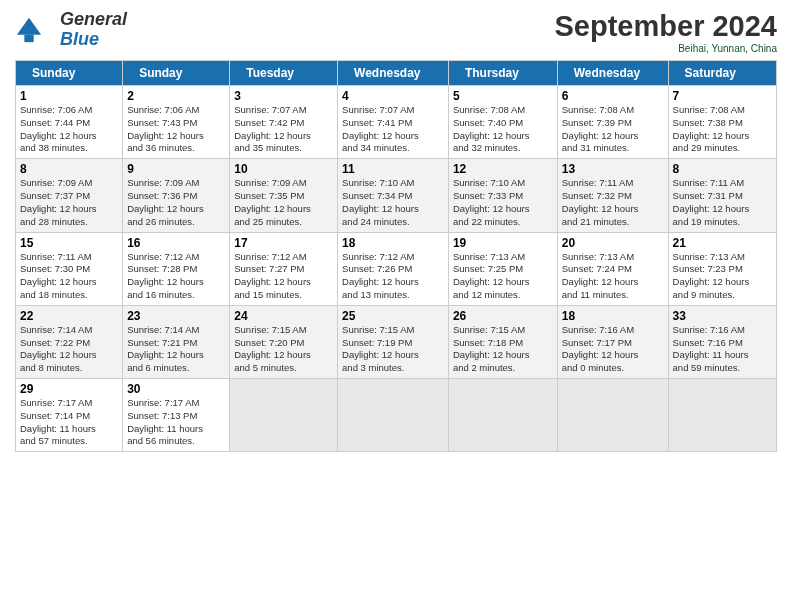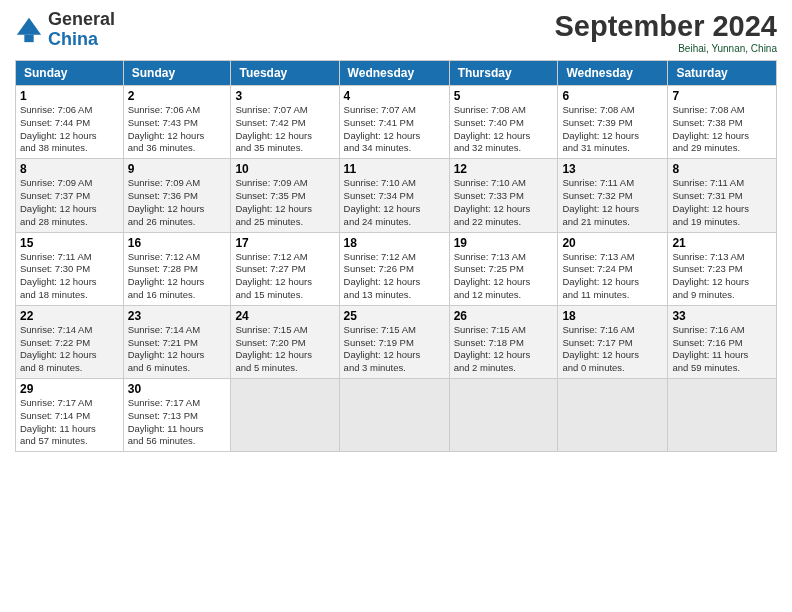--- a/index.html
+++ b/index.html
@@ -16,21 +16,22 @@
     }
     .header-area {
       display: flex;
       justify-content: space-between;
       align-items: flex-start;
       margin-bottom: 6px;
     }
     .logo {
       display: flex;
       align-items: center;
-      gap: 5px;
+      gap: 17px;
+      font-style: italic;
     }
     .logo-text {
       font-size: 18px;
       font-weight: bold;
       color: #333;
       line-height: 1.1;
     }
     .logo-text span {
       color: #1a6faf;
     }
@@ -51,21 +52,21 @@
       color: #14532d;
     }
     table {
       width: 100%;
       border-collapse: collapse;
       font-size: 9.5px;
     }
     thead tr th {
       background-color: #1a6faf;
       color: #fff;
-      padding: 5px 8px;
+      padding: 5px 16px;
       text-align: left;
       font-size: 12px;
       font-weight: bold;
       border: 1px solid #ccc;
     }
     tbody tr td {
       border: 1px solid #ccc;
       padding: 3px 4px;
       vertical-align: top;
       width: 113px;
@@ -95,21 +96,21 @@
 
 <div class="container">
   <div class="header-area">
     <div class="logo">
       <svg class="logo-icon" viewBox="0 0 30 30">
         <polygon points="15,2 28,20 2,20" fill="#1a6faf"></polygon>
         <rect x="10" y="20" width="10" height="8" fill="#1a6faf"></rect>
       </svg>
       <div class="logo-text">
         <div>General</div>
-        <div><span>China</span></div>
+        <div><span>Blue</span></div>
       </div>
     </div>
     <div class="title-area">
       <div class="month-title">September 2024</div>
       <div class="subtitle">Beihai, Yunnan, China</div>
     </div>
   </div>
 
   <table>
     <thead>

